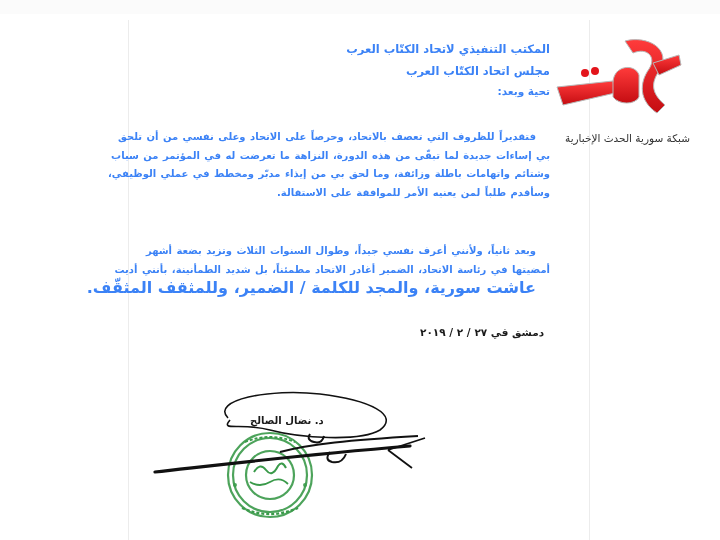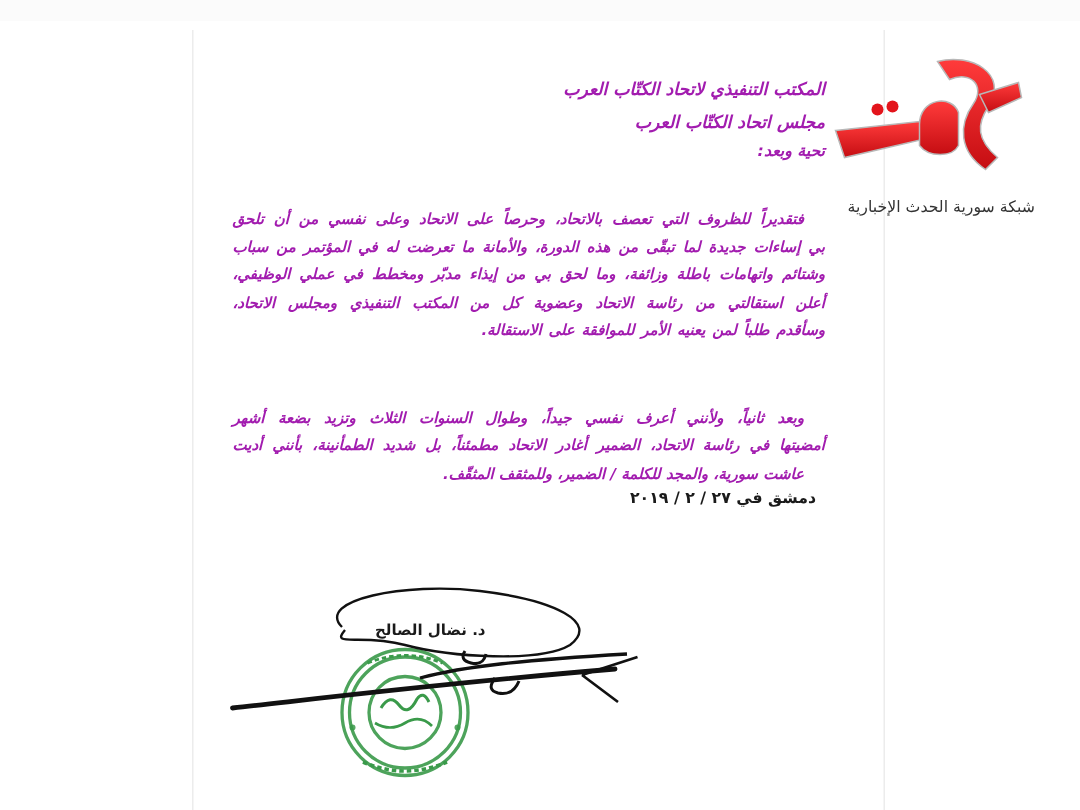--- a/index.html
+++ b/index.html
@@ -30,28 +30,27 @@
       top: 20px;
       width: 460px;
       height: 520px;
       background: #ffffff;
       border-left: 1px solid #ececec;
       border-right: 1px solid #ececec;
     }
     .letter {
       position: absolute;
       left: 155px;
-      top: 48px;
+      top: 38px;
       width: 395px;
       direction: rtl;
       text-align: right;
       font-family: "DejaVu Sans", sans-serif;
-      color: #a21caf;
+      color: #3b82f6;
       font-weight: bold;
-      font-style: italic;
     }
     .head-line {
       font-size: 11.5px;
       line-height: 22px;
       height: 22px;
       white-space: nowrap;
     }
     .greeting {
       font-size: 10.5px;
       line-height: 18px;
@@ -74,21 +73,21 @@
       text-align-last: right;
     }
     .para .line.indent {
       padding-right: 14px;
       margin-top: 28px;
     }
     .para-gap {
       height: 12px;
     }
     .closing {
-      font-size: 10px;
+      font-size: 16px;
       line-height: 18.5px;
       height: 18.5px;
       white-space: nowrap;
       padding-right: 14px;
     }
     .date-line {
       position: absolute;
       left: 420px;
       top: 326px;
       direction: rtl;
@@ -147,23 +146,22 @@
 
   <div class="doc-page"></div>
 
   <div class="letter">
     <div class="head-line">المكتب التنفيذي لاتحاد الكتّاب العرب</div>
     <div class="head-line">مجلس اتحاد الكتّاب العرب</div>
     <div class="greeting">تحية وبعد:</div>
 
     <div class="para">
       <div class="line indent">فتقديراً للظروف التي تعصف بالاتحاد، وحرصاً على الاتحاد وعلى نفسي من أن تلحق</div>
-      <div class="line">بي إساءات جديدة لما تبقّى من هذه الدورة، والأمانة ما تعرضت له في المؤتمر من سباب</div>
+      <div class="line">بي إساءات جديدة لما تبقّى من هذه الدورة، النزاهة ما تعرضت له في المؤتمر من سباب</div>
       <div class="line">وشتائم واتهامات باطلة وزائفة، وما لحق بي من إيذاء مدبّر ومخطط في عملي الوظيفي،</div>
-      <div class="line">أعلن استقالتي من رئاسة الاتحاد وعضوية كل من المكتب التنفيذي ومجلس الاتحاد،</div>
       <div class="line last">وسأقدم طلباً لمن يعنيه الأمر للموافقة على الاستقالة.</div>
     </div>
 
     <div class="para-gap"></div>
 
     <div class="para">
       <div class="line indent">وبعد ثانياً، ولأنني أعرف نفسي جيداً، وطوال السنوات الثلاث وتزيد بضعة أشهر</div>
       <div class="line">أمضيتها في رئاسة الاتحاد، الضمير أغادر الاتحاد مطمئناً، بل شديد الطمأنينة، بأنني أديت</div>
     </div>
 

